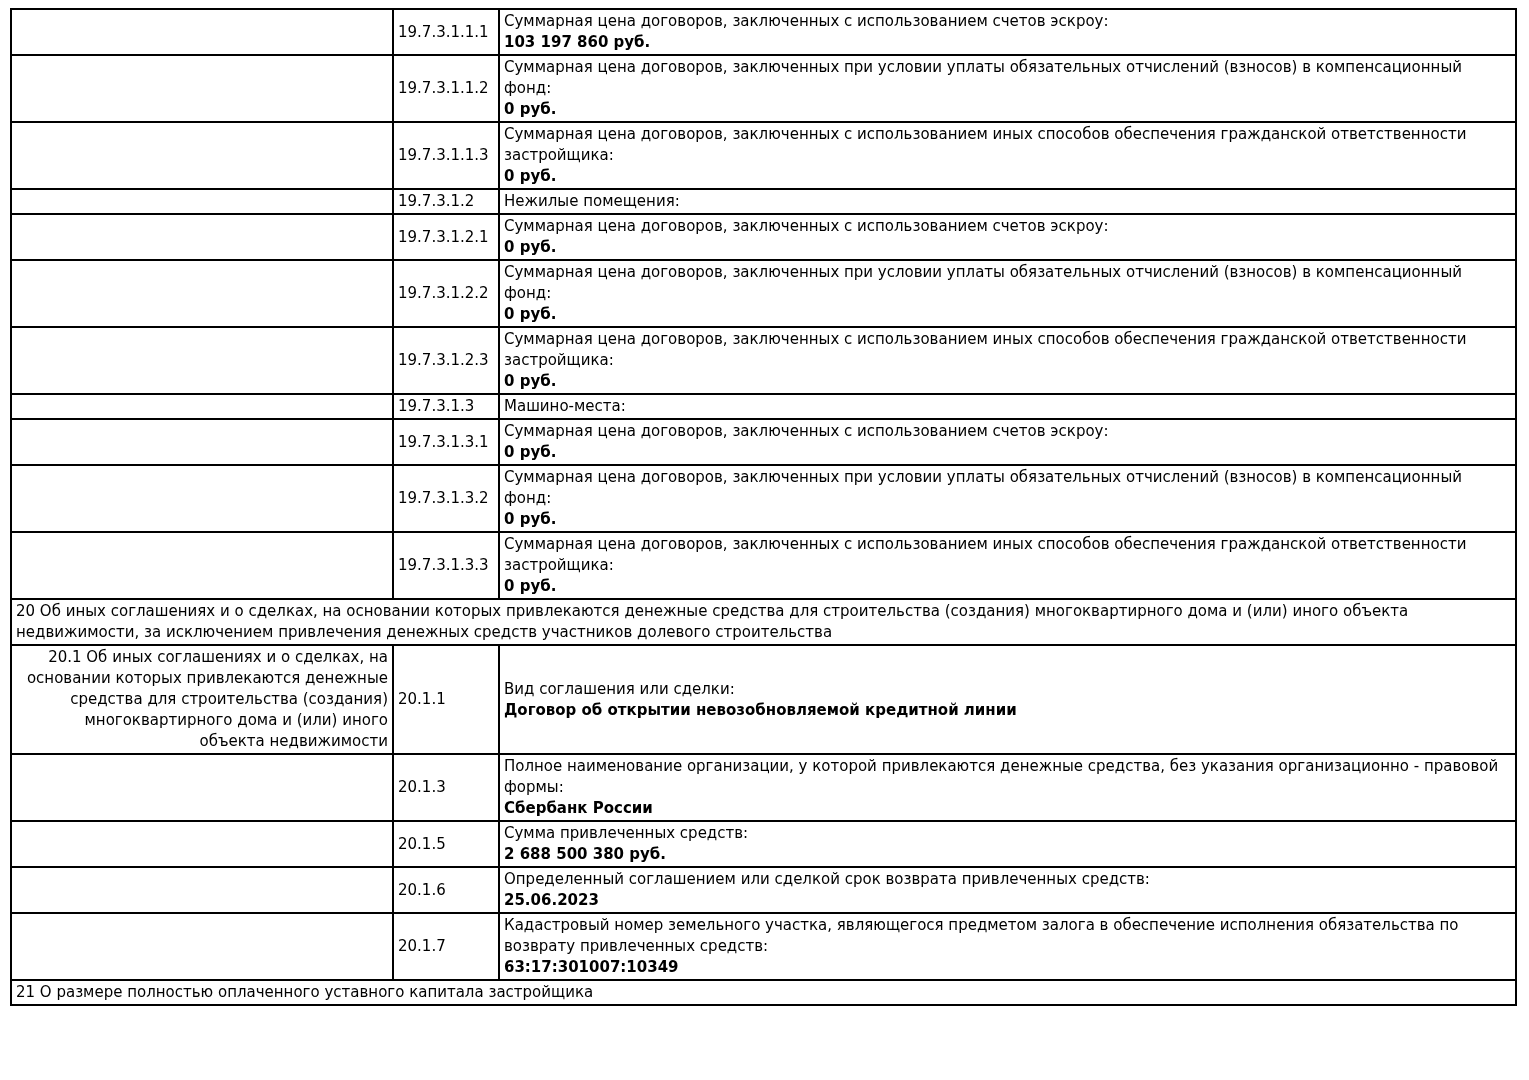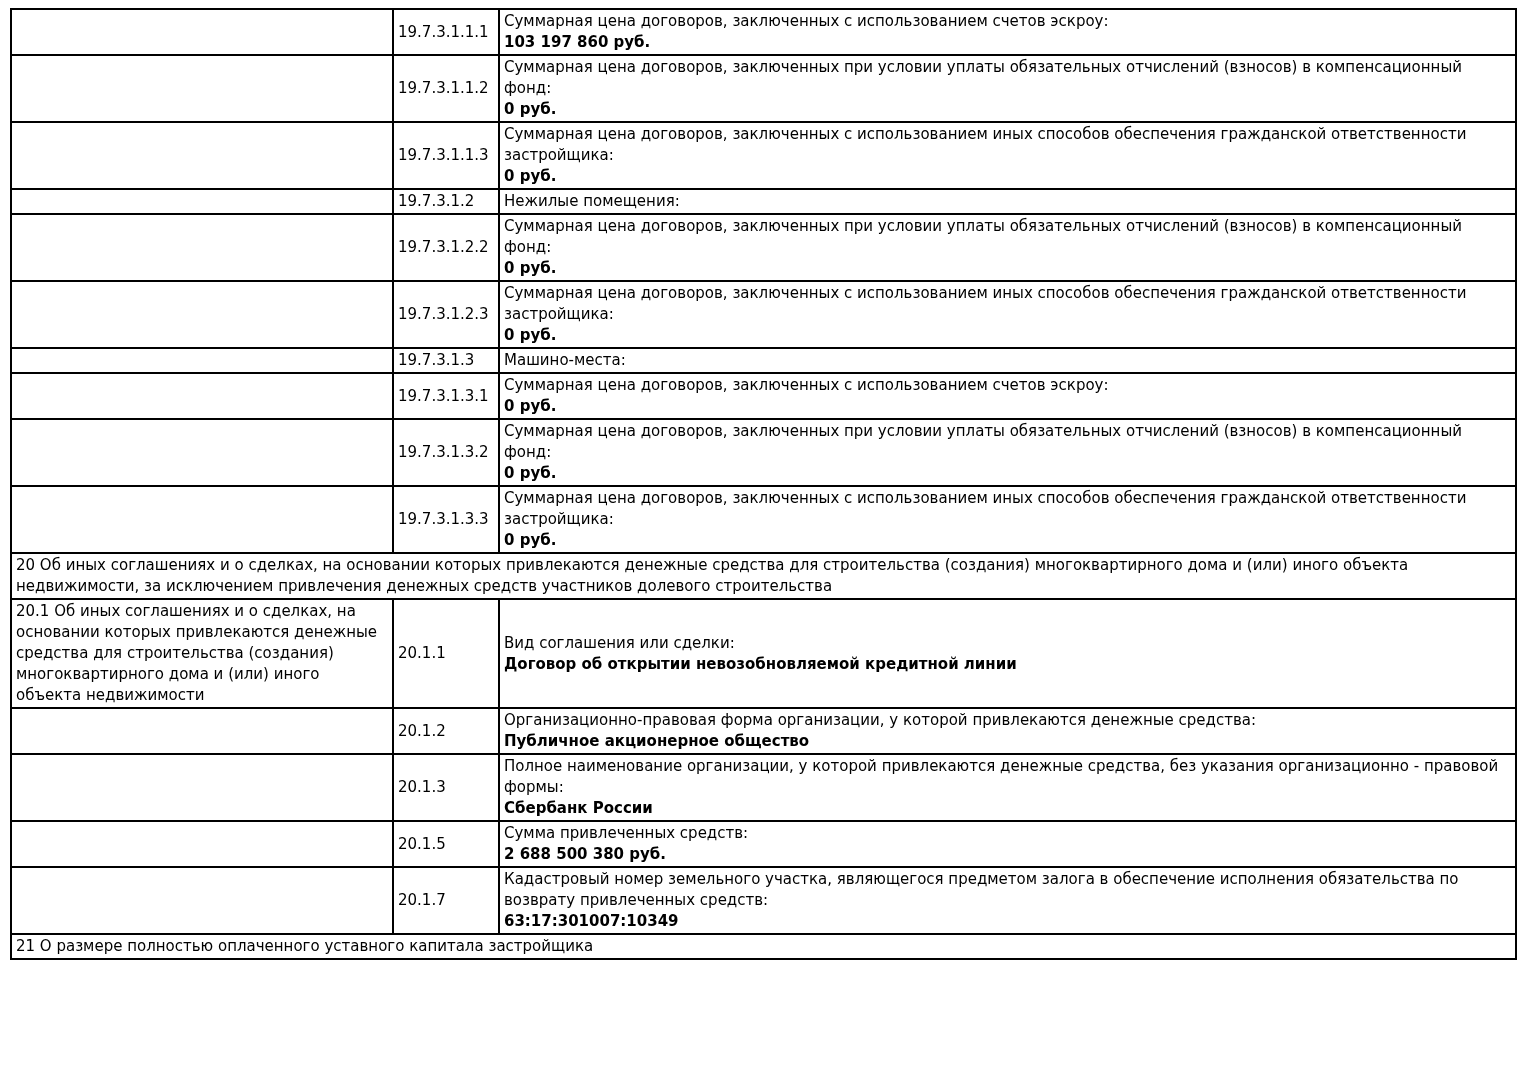--- a/index.html
+++ b/index.html
@@ -21,21 +21,21 @@
     margin: 8px 0 0 10px;
     background: #ffffff;
   }
   table.decl td {
     border: 2px solid #000000;
     padding: 1px 4px;
     vertical-align: middle;
     overflow: hidden;
     word-wrap: break-word;
   }
-  td.c1 { width: 372px; }
+  td.c1 { width: 372px; text-align: right; }
   td.c2 { width: 96px; border-radius: 9px; }
   td.c3 { }
   .val { font-weight: bold; }
   td.section { padding: 1px 4px; vertical-align: top; border-radius: 12px; }
 </style>
 </head>
 <body>
 
 <table class="decl">
   <tbody>
@@ -68,20 +68,28 @@
     </tr>
 
     <tr>
       <td class="c1"></td>
       <td class="c2">19.7.3.1.2</td>
       <td class="c3">
         <div>Нежилые помещения:</div>
       </td>
     </tr>
 
+    <tr>
+      <td class="c1"></td>
+      <td class="c2">19.7.3.1.2.1</td>
+      <td class="c3">
+        <div>Суммарная цена договоров, заключенных с использованием счетов эскроу:</div>
+        <div class="val">0 руб.</div>
+      </td>
+    </tr>
 
     <tr>
       <td class="c1"></td>
       <td class="c2">19.7.3.1.2.2</td>
       <td class="c3">
         <div>Суммарная цена договоров, заключенных при условии уплаты обязательных отчислений (взносов) в компенсационный фонд:</div>
         <div class="val">0 руб.</div>
       </td>
     </tr>
 
@@ -135,48 +143,48 @@
 
     <tr>
       <td class="c1">20.1 Об иных соглашениях и о сделках, на основании которых привлекаются денежные средства для строительства (создания) многоквартирного дома и (или) иного объекта недвижимости</td>
       <td class="c2">20.1.1</td>
       <td class="c3">
         <div>Вид соглашения или сделки:</div>
         <div class="val">Договор об открытии невозобновляемой кредитной линии</div>
       </td>
     </tr>
 
-    <tr>
-      <td class="c1"></td>
-      <td class="c2">20.1.2</td>
-      <td class="c3">
-        <div>Организационно-правовая форма организации, у которой привлекаются денежные средства:</div>
-        <div class="val">Публичное акционерное общество</div>
-      </td>
-    </tr>
 
     <tr>
       <td class="c1"></td>
       <td class="c2">20.1.3</td>
       <td class="c3">
         <div>Полное наименование организации, у которой привлекаются денежные средства, без указания организационно - правовой формы:</div>
         <div class="val">Сбербанк России</div>
       </td>
     </tr>
 
 
     <tr>
       <td class="c1"></td>
       <td class="c2">20.1.5</td>
       <td class="c3">
         <div>Сумма привлеченных средств:</div>
         <div class="val">2 688 500 380 руб.</div>
       </td>
     </tr>
 
+    <tr>
+      <td class="c1"></td>
+      <td class="c2">20.1.6</td>
+      <td class="c3">
+        <div>Определенный соглашением или сделкой срок возврата привлеченных средств:</div>
+        <div class="val">25.06.2023</div>
+      </td>
+    </tr>
 
     <tr>
       <td class="c1"></td>
       <td class="c2">20.1.7</td>
       <td class="c3">
         <div>Кадастровый номер земельного участка, являющегося предметом залога в обеспечение исполнения обязательства по возврату привлеченных средств:</div>
         <div class="val">63:17:301007:10349</div>
       </td>
     </tr>
 

